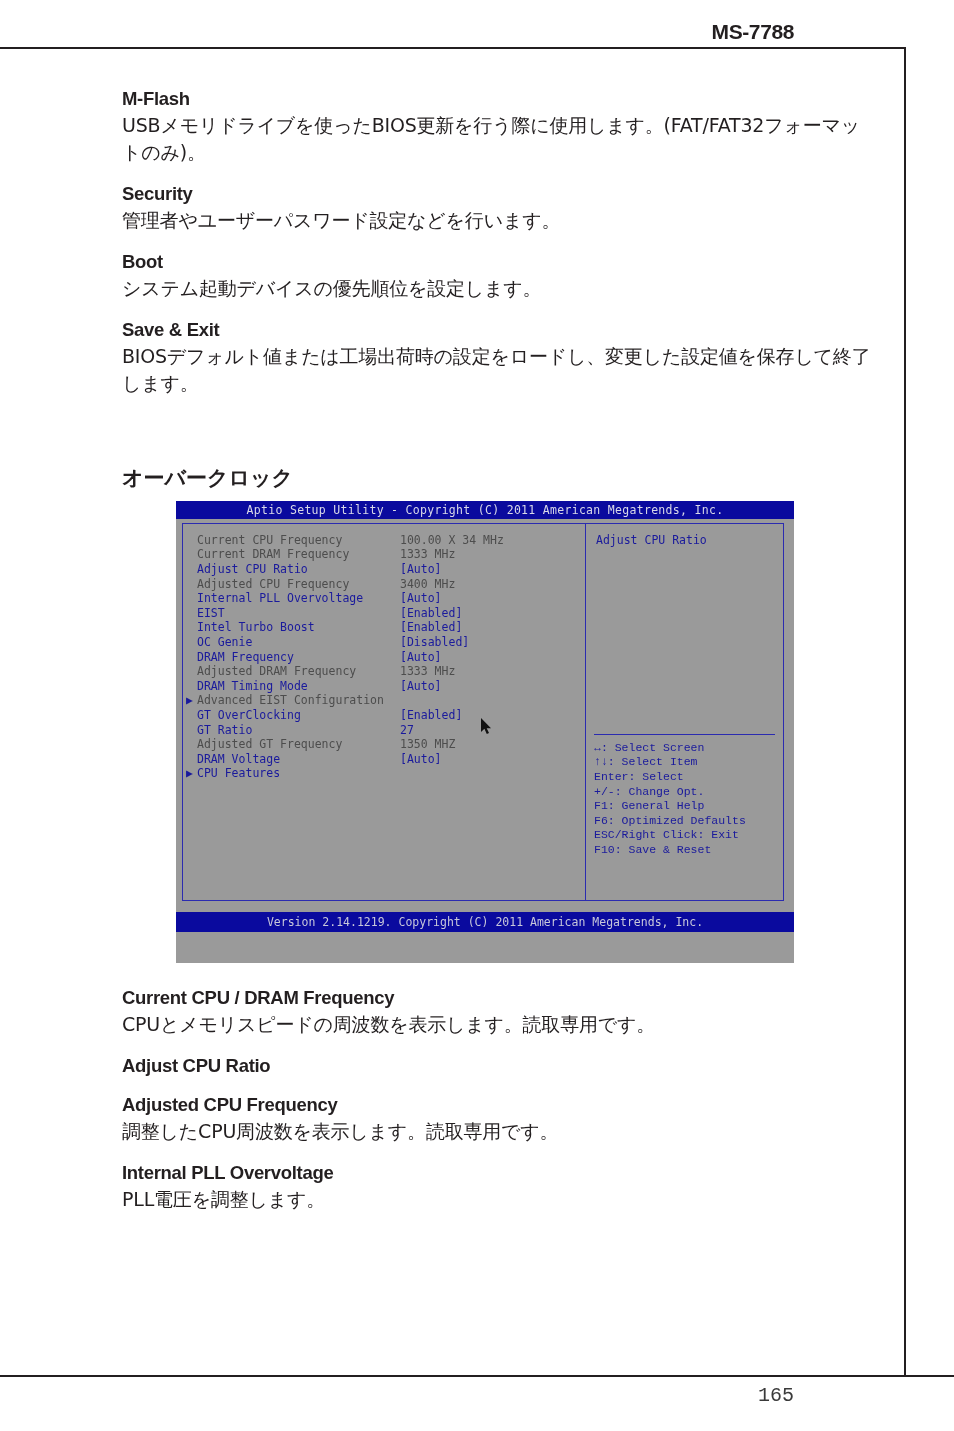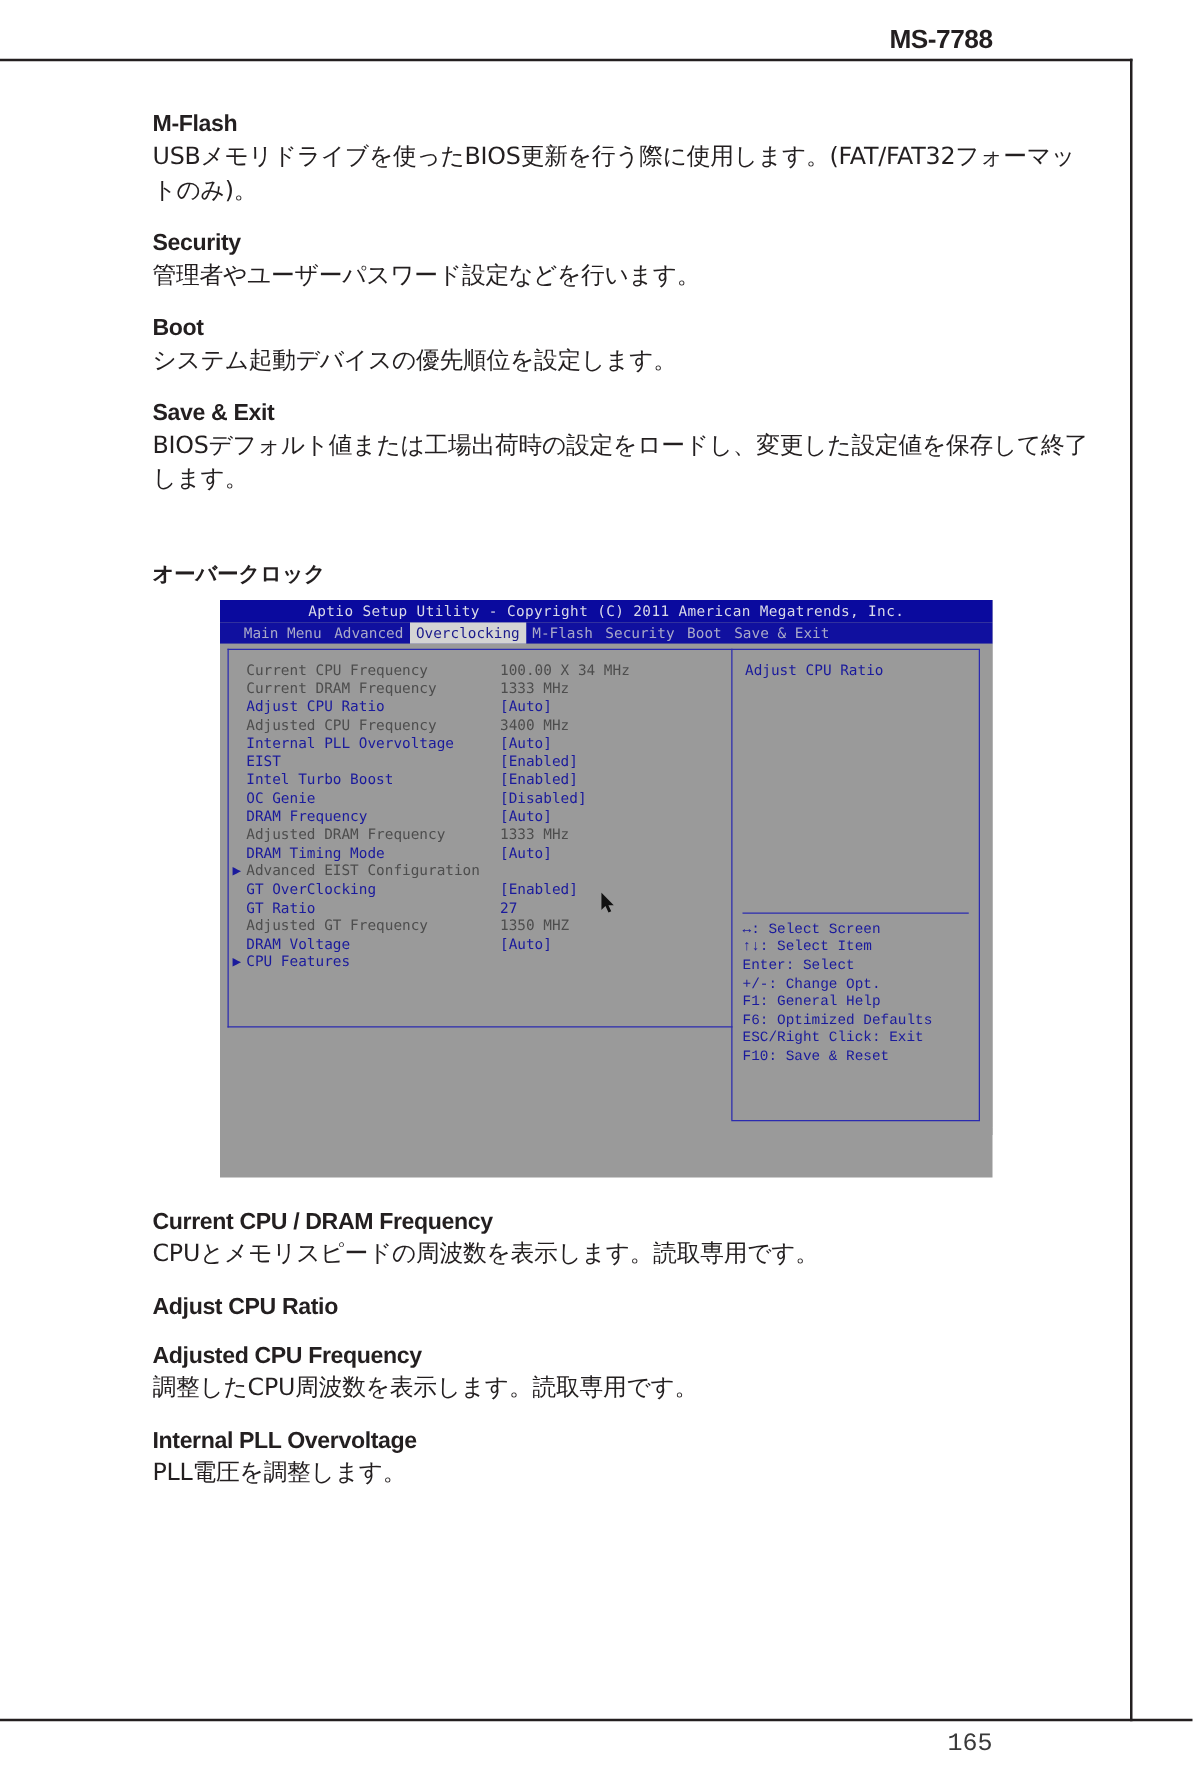--- a/index.html
+++ b/index.html
@@ -24,21 +24,21 @@
   h3.sec-title{
     font-size:18.5px;font-weight:bold;margin:0 0 2px 0;letter-spacing:-0.3px;
     color:#231f20;font-family:"Liberation Sans", sans-serif;
   }
   p.sec-body{
     font-size:19px;line-height:1.42;margin:0;color:#231f20;
     font-family:"DejaVu Sans","Liberation Sans",sans-serif;
     letter-spacing:-0.2px;
   }
   h2.jp-heading{
-    font-size:17px;font-weight:bold;margin:0 0 9px 0;color:#231f20;
+    font-size:21px;font-weight:bold;margin:16px 0 9px 0;color:#231f20;
     font-family:Liberation Serif, serif;
   }
   .spacer-lg{height:34px;}
 
   
   #bios{
     position:relative;margin:0 0 0 54px;width:618px;height:462px;
     background:#9a9a9a;font-family:"DejaVu Sans Mono","Liberation Mono",monospace;
     font-size:11.5px;line-height:14.6px;color:#1a1a9c;
     box-sizing:border-box;
@@ -51,21 +51,21 @@
     background:#10109f;height:17px;line-height:17px;color:#a9a9c8;
     padding-left:14px;font-size:11.5px;white-space:nowrap;
   }
   #bios .bios-tabs .tab{padding:0 5px;display:inline-block;}
   #bios .bios-tabs .tab.active{background:#d4d4d4;color:#1a1a8c;}
   #bios .bios-body{
     position:relative;height:387px;background:#9a9a9a;
     padding:6px 4px 0 4px;box-sizing:border-box;
   }
   #bios .panel-left{
-    position:absolute;left:6px;top:4px;width:404px;height:303px;
+    position:absolute;left:6px;top:4px;width:404px;height:378px;
     border:1px solid #2b2bb0;border-right:none;box-sizing:border-box;
     padding:9px 12px 0 0;
   }
   #bios .panel-right{
     position:absolute;left:409px;top:4px;width:199px;height:378px;
     border:1px solid #2b2bb0;box-sizing:border-box;padding:9px 0 0 8px;
   }
   #bios .row{height:14.6px;white-space:nowrap;position:relative;padding-left:14px;}
   #bios .row .lbl{display:inline-block;width:203px;}
   #bios .row .val{display:inline-block;}
@@ -115,21 +115,20 @@
         <p class="sec-body">BIOSデフォルト値または工場出荷時の設定をロードし、変更した設定値を保存して終了します。</p>
       </div>
     </div>
 
   <div class="spacer-lg"></div>
 
   <h2 class="jp-heading">オーバークロック</h2>
 
   <div id="bios">
     <div class="bios-titlebar">Aptio Setup Utility - Copyright (C) 2011 American Megatrends, Inc.</div>
-    <div class="bios-tabs" id="bios-tabs"><span class="tab">Main Menu</span><span class="tab">Advanced</span><span class="tab active">Overclocking</span><span class="tab">M-Flash</span><span class="tab">Security</span><span class="tab">Boot</span><span class="tab">Save &amp; Exit</span></div>
     <div class="bios-body">
       <div class="panel-left" id="bios-items">
           <div class="row"><span class="lbl dim">Current CPU Frequency</span><span class="val dim">100.00 X 34 MHz</span></div>
           <div class="row"><span class="lbl dim">Current DRAM Frequency</span><span class="val dim">1333 MHz</span></div>
           <div class="row"><span class="lbl">Adjust CPU Ratio</span><span class="val">[Auto]</span></div>
           <div class="row"><span class="lbl dim">Adjusted CPU Frequency</span><span class="val dim">3400 MHz</span></div>
           <div class="row"><span class="lbl">Internal PLL Overvoltage</span><span class="val">[Auto]</span></div>
           <div class="row"><span class="lbl">EIST</span><span class="val">[Enabled]</span></div>
           <div class="row"><span class="lbl">Intel Turbo Boost</span><span class="val">[Enabled]</span></div>
           <div class="row"><span class="lbl">OC Genie</span><span class="val">[Disabled]</span></div>
@@ -155,20 +154,21 @@
             <div>F6: Optimized Defaults</div>
             <div>ESC/Right Click: Exit</div>
             <div>F10: Save &amp; Reset</div>
           </div>
       </div>
       <svg class="cursor" viewBox="0 0 12 18">
         <polygon points="0,0 0,14 3.4,10.8 5.8,16 8,15 5.7,10.2 10,10.2" fill="#111111"></polygon>
       </svg>
     </div>
     <div class="bios-gap"></div>
+    <div class="bios-footer">Version 2.14.1219. Copyright (C) 2011 American Megatrends, Inc.</div>
   </div>
 
   <div style="height:24px"></div>
 
   <div id="desc-sections">
       <div class="sec">
         <h3 class="sec-title">Current CPU / DRAM Frequency</h3>
         <p class="sec-body">CPUとメモリスピードの周波数を表示します。読取専用です。</p>
       </div>
       <div class="sec">

